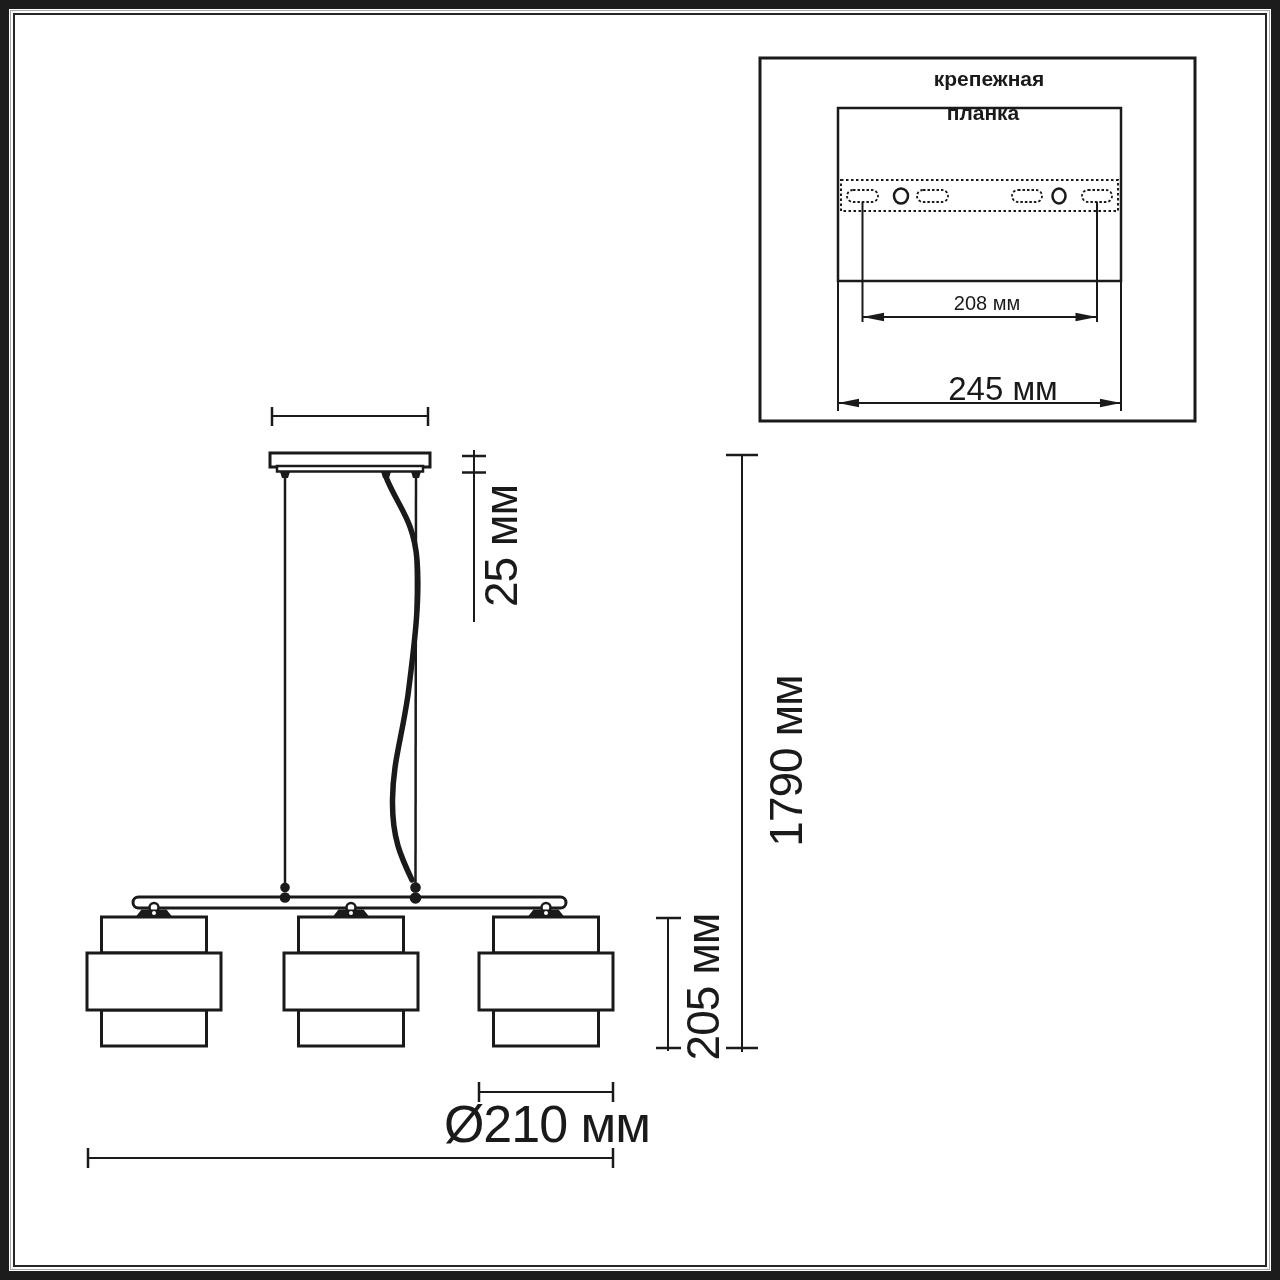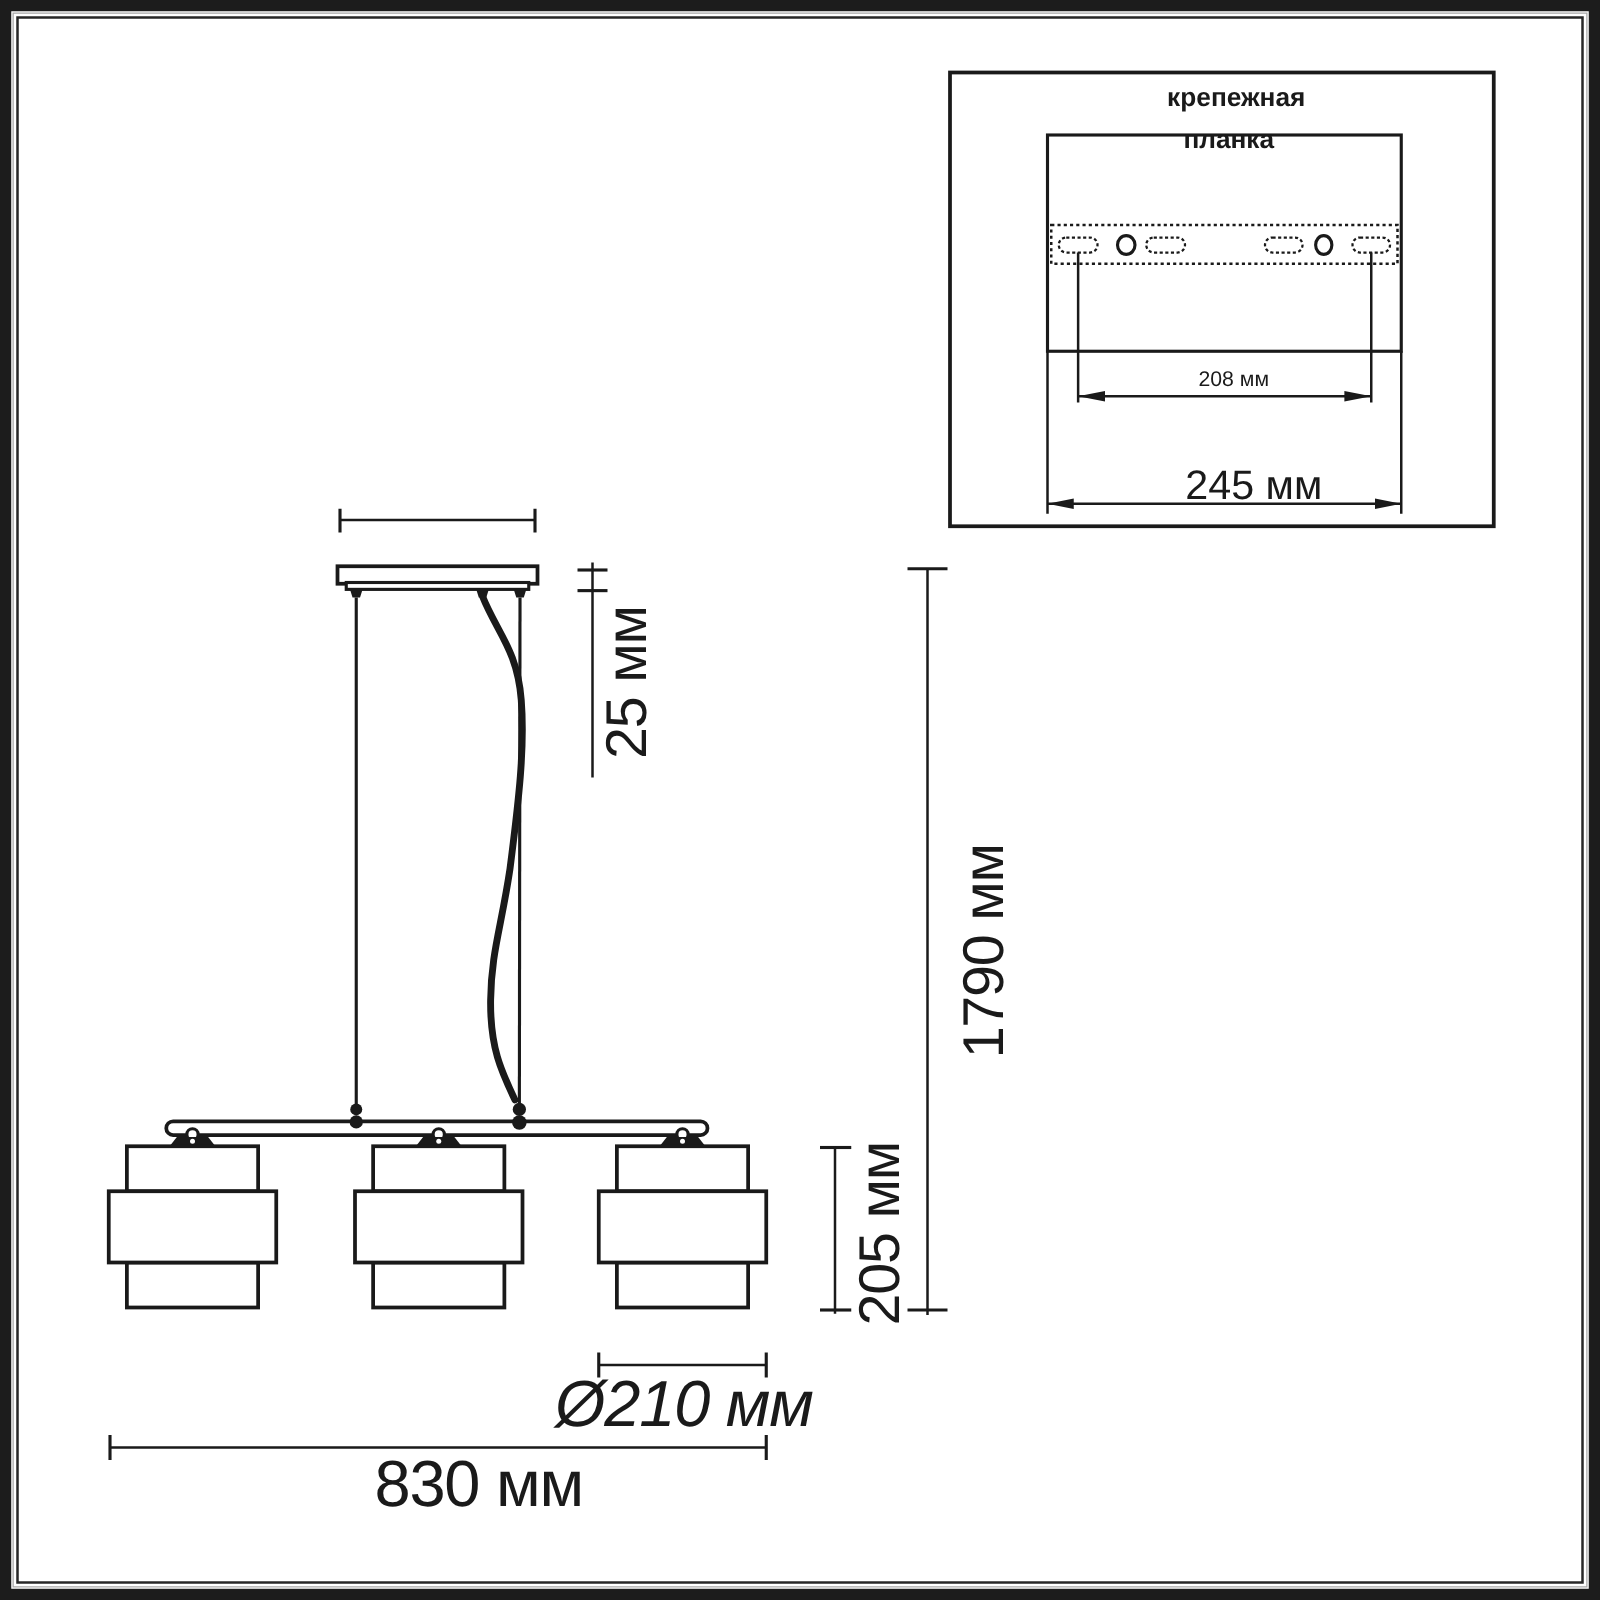--- a/index.html
+++ b/index.html
@@ -12,21 +12,21 @@
   .frame-inner{position:absolute;inset:13px;border:2px solid #262626;pointer-events:none;}
   .art{position:absolute;left:0;top:0;width:1280px;height:1280px;}
   .lbl{
     position:absolute;transform:translate(-50%,-50%);
     color:#1a1a1a;white-space:nowrap;line-height:1;
   }
   .lbl.rot{transform:translate(-50%,-50%) rotate(-90deg);}
   .dim-xl{font-size:52px;letter-spacing:-1px;}
   .dim-v{font-size:46px;letter-spacing:-1px;}
   .inset-title{font-size:21px;font-weight:600;letter-spacing:0;}
-  .dim-208{font-size:17px;}
+  .dim-208{font-size:20px;}
   .dim-245{font-size:33px;margin-left:16px;}
 </style>
 </head>
 <body>
 
 <div class="page">
 
   <svg class="art" viewBox="0 0 1280 1280" fill="none" stroke="#1a1a1a">
 
     <g>
@@ -162,23 +162,22 @@
     </g>
   </svg>
 
 
   <div class="lbl rot dim-v" style="left:501px;top:546px;">25 мм</div>
 
   <div class="lbl rot dim-v" style="left:786px;top:761px;">1790 мм</div>
 
   <div class="lbl rot dim-v" style="left:703px;top:987px;">205 мм</div>
 
-  <div class="lbl dim-xl" style="left:547px;top:1124px;font-style:italic;">Ø210 мм</div>
+  <div class="lbl dim-xl" style="left:547px;top:1124px;">Ø210 мм</div>
 
-  <div class="lbl dim-xl" style="left:383px;top:1188px;">830 мм</div>
 
   <div class="lbl inset-title" style="left:989px;top:78px;">крепежная</div>
 
   <div class="lbl inset-title" style="left:983px;top:96px;margin-top:16px;">планка</div>
 
   <div class="lbl dim-208" style="left:987px;top:303px;">208 мм</div>
 
   <div class="lbl dim-245" style="left:987px;top:388px;">245 мм</div>
 
   <div class="frame-outer"></div>

